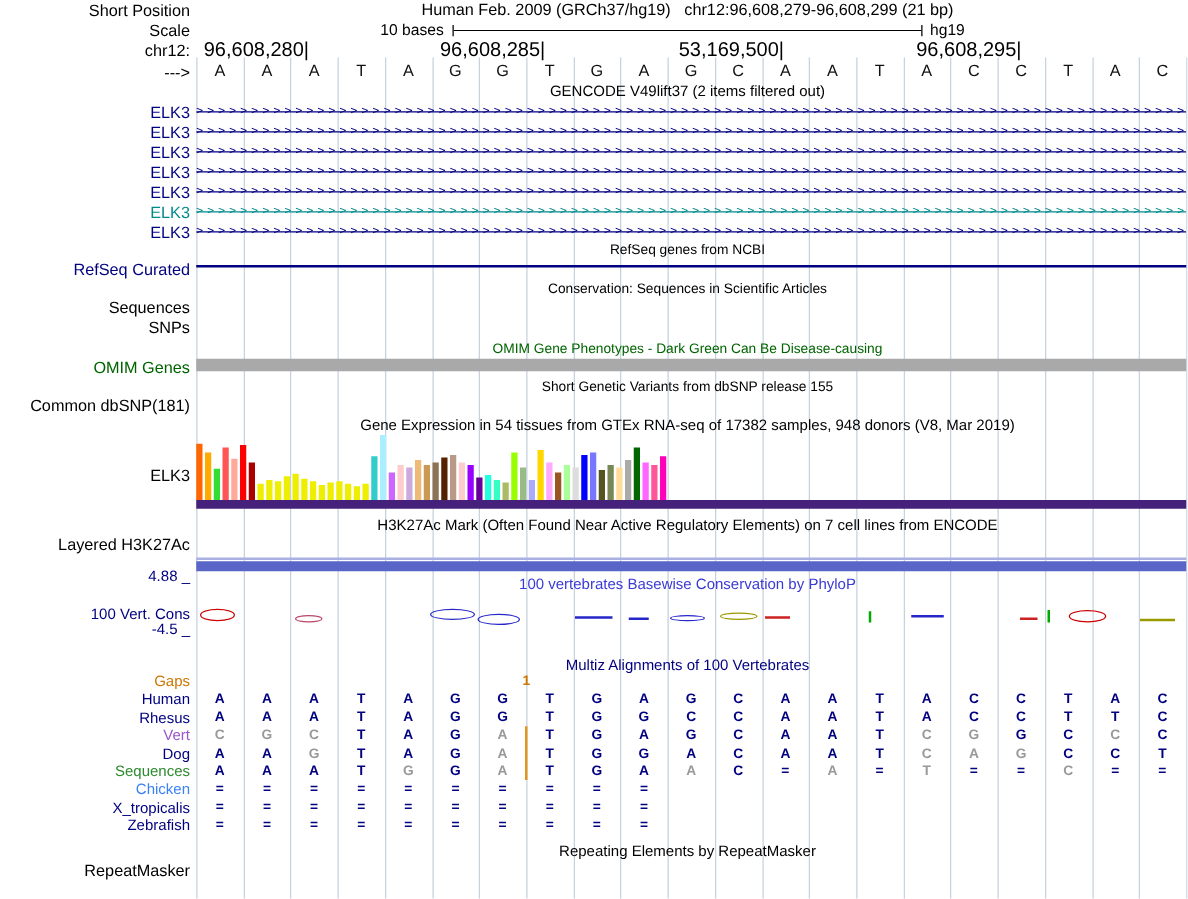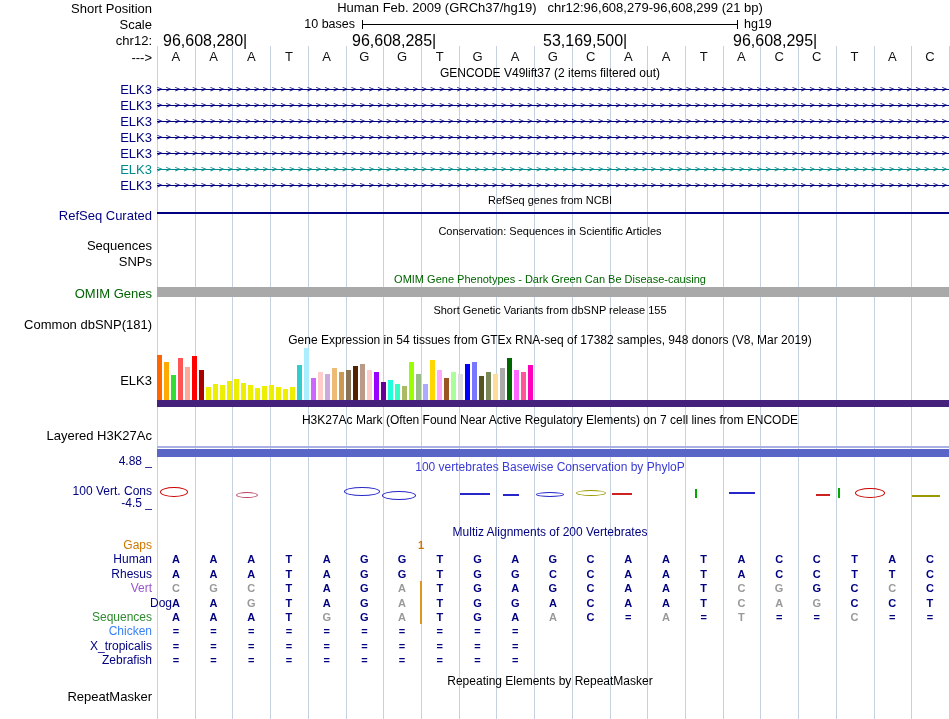--- a/index.html
+++ b/index.html
@@ -207,21 +207,21 @@
     <div class="pmark" style="left: 419px; top: 13px; width: 30px; height: 6px; border: 1px solid rgb(154, 154, 0); border-radius: 50%;"></div>
     <div class="pmark" style="left: 455px; top: 16px; width: 20px; height: 2px; background: rgb(204, 34, 34);"></div>
     <div class="pmark" style="left: 538px; top: 12px; width: 2px; height: 9px; background: rgb(0, 170, 0);"></div>
     <div class="pmark" style="left: 572px; top: 15px; width: 26px; height: 2px; background: rgb(38, 38, 201);"></div>
     <div class="pmark" style="left: 659px; top: 17px; width: 14px; height: 2px; background: rgb(204, 34, 34);"></div>
     <div class="pmark" style="left: 681px; top: 11px; width: 2px; height: 10px; background: rgb(0, 170, 0);"></div>
     <div class="pmark" style="left: 698px; top: 11px; width: 30px; height: 10px; border: 1px solid rgb(204, 0, 0); border-radius: 50%;"></div>
     <div class="pmark" style="left: 755px; top: 18px; width: 28px; height: 2px; background: rgb(154, 154, 0);"></div>
   </div>
 
-<div class="ctitle navy" style="top:525px">Multiz Alignments of 200 Vertebrates</div>
+<div class="ctitle navy" style="top:525px">Multiz Alignments of 100 Vertebrates</div>
 <div id="gap-insert">1</div>
 <div id="insert-line"></div>
 
 <div class="ctitle" style="top:674px">Repeating Elements by RepeatMasker</div>
 <div class="lbl" style="top:689px">RepeatMasker</div>
 
 <div class="lbl" style="top: 82px; color: rgb(0, 0, 128);">ELK3</div>
 <div class="gencode-row" style="top: 81px;">
     <div class="gencode-line" style="background: rgb(0, 0, 128);"></div>
     <div class="gencode-arrows" style="color: rgb(0, 0, 128);">&gt;&gt;&gt;&gt;&gt;&gt;&gt;&gt;&gt;&gt;&gt;&gt;&gt;&gt;&gt;&gt;&gt;&gt;&gt;&gt;&gt;&gt;&gt;&gt;&gt;&gt;&gt;&gt;&gt;&gt;&gt;&gt;&gt;&gt;&gt;&gt;&gt;&gt;&gt;&gt;&gt;&gt;&gt;&gt;&gt;&gt;&gt;&gt;&gt;&gt;&gt;&gt;&gt;&gt;&gt;&gt;&gt;&gt;&gt;&gt;&gt;&gt;&gt;&gt;&gt;&gt;&gt;&gt;&gt;&gt;&gt;&gt;&gt;&gt;&gt;&gt;&gt;&gt;&gt;&gt;&gt;&gt;&gt;&gt;&gt;&gt;&gt;&gt;&gt;&gt;</div>
@@ -345,21 +345,21 @@
     <div class="cell" style="color: rgb(0, 0, 128);">A</div>
     <div class="cell" style="color: rgb(0, 0, 128);">A</div>
     <div class="cell" style="color: rgb(0, 0, 128);">T</div>
     <div class="cell" style="color: rgb(153, 153, 153);">C</div>
     <div class="cell" style="color: rgb(153, 153, 153);">G</div>
     <div class="cell" style="color: rgb(0, 0, 128);">G</div>
     <div class="cell" style="color: rgb(0, 0, 128);">C</div>
     <div class="cell" style="color: rgb(153, 153, 153);">C</div>
     <div class="cell" style="color: rgb(0, 0, 128);">C</div>
   </div>
-<div class="mlbl" style="top: 596px; color: rgb(0, 0, 128); margin-left: 20px;">Dog</div>
+<div class="mlbl" style="top: 596px; color: rgb(0, 0, 128);">Dog</div>
 <div class="cellrow mzrow" style="top: 596px;">
     <div class="cell" style="color: rgb(0, 0, 128);">A</div>
     <div class="cell" style="color: rgb(0, 0, 128);">A</div>
     <div class="cell" style="color: rgb(153, 153, 153);">G</div>
     <div class="cell" style="color: rgb(0, 0, 128);">T</div>
     <div class="cell" style="color: rgb(0, 0, 128);">A</div>
     <div class="cell" style="color: rgb(0, 0, 128);">G</div>
     <div class="cell" style="color: rgb(153, 153, 153);">A</div>
     <div class="cell" style="color: rgb(0, 0, 128);">T</div>
     <div class="cell" style="color: rgb(0, 0, 128);">G</div>

